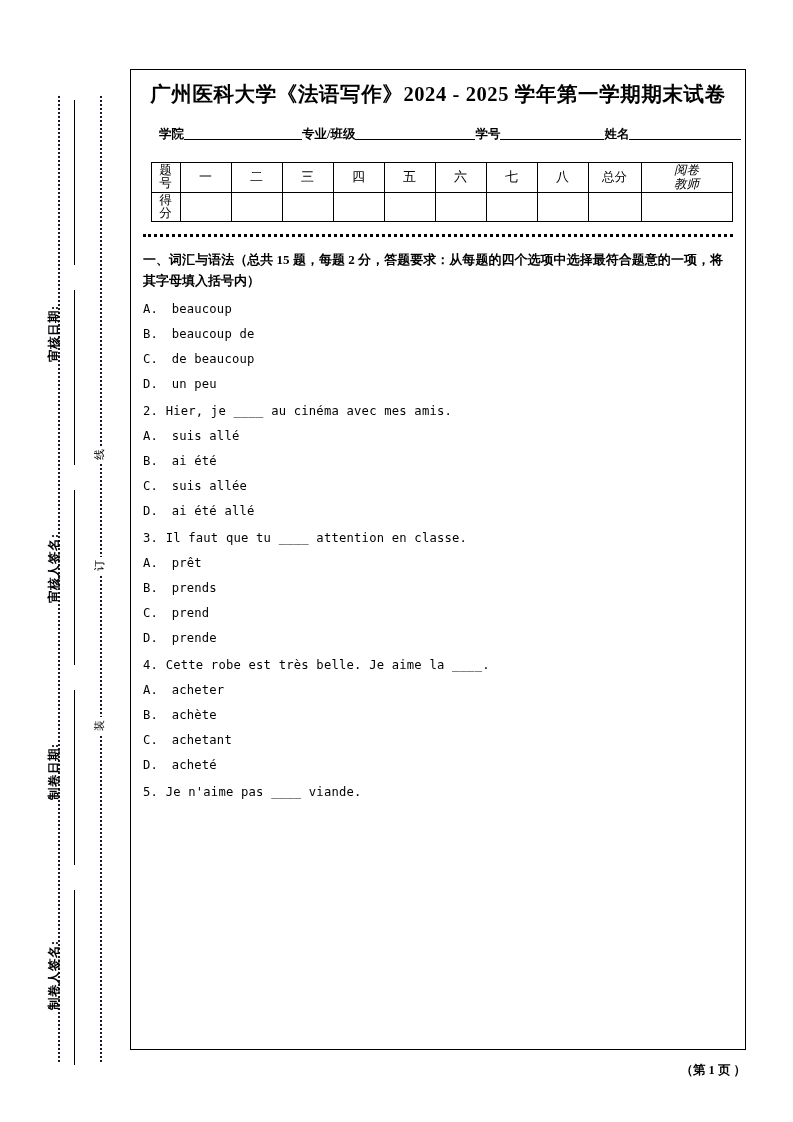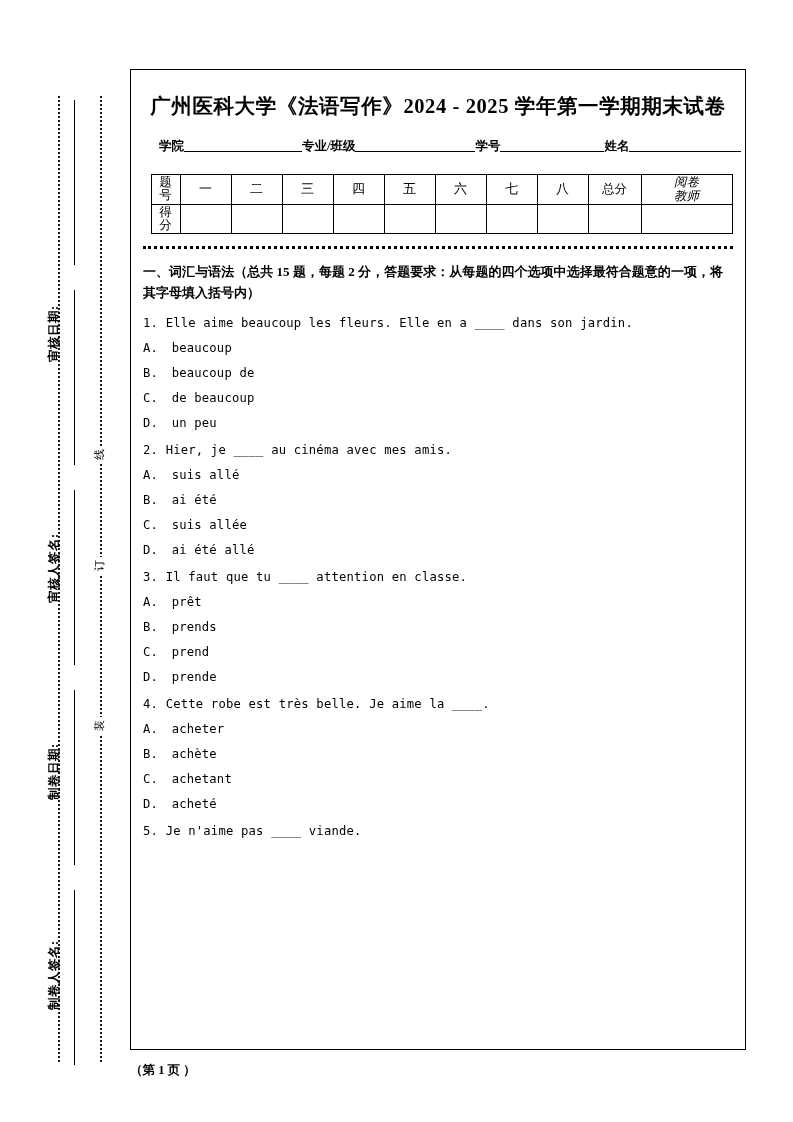--- a/index.html
+++ b/index.html
@@ -71,21 +71,21 @@
     position: absolute;
     left: 130px;
     top: 69px;
     width: 616px;
     height: 981px;
     border: 1.2px solid #000000;
     box-sizing: border-box;
   }
 
   #paper-title {
-    margin: 22px 10px 0 10px;
+    margin: 10px 10px 0 10px;
     text-align: center;
     font-size: 20.5px;
     font-weight: bold;
     font-family: "Liberation Serif", "DejaVu Serif", serif;
     letter-spacing: 0.6px;
     white-space: nowrap;
   }
 
   
   #student-info {
@@ -181,21 +181,21 @@
     white-space: nowrap;
   }
   .opt-letter { margin-right: 6px; }
 
   
   #page-footer {
     position: absolute;
     left: 130px;
     top: 1062px;
     width: 616px;
-    text-align: left;
+    text-align: right;
     font-size: 12.5px;
     font-weight: bold;
     font-family: "Liberation Serif", "DejaVu Serif", serif;
   }
 </style>
 </head>
 <body>
 
 <div id="binding-area">
   <div id="dotted-vline-outer" class="dotted-vline"></div>
@@ -281,24 +281,20 @@
       </tbody>
     </table>
   </div>
 
   <div id="separator"></div>
 
   <div id="exam-body">
 
     <div id="section-heading">一、词汇与语法（总共 15 题，每题 2 分，答题要求：从每题的四个选项中选择最符合题意的一项，将其字母填入括号内）</div>
 
-    <div class="question-stem">
-      <span>1.</span>
-      <span>Elle aime beaucoup les fleurs. Elle en a ____ dans son jardin.</span>
-    </div>
     <div class="option-row">
       <span class="opt-letter">A.</span>
       <span>beaucoup</span>
     </div>
     <div class="option-row">
       <span class="opt-letter">B.</span>
       <span>beaucoup de</span>
     </div>
     <div class="option-row">
       <span class="opt-letter">C.</span>

